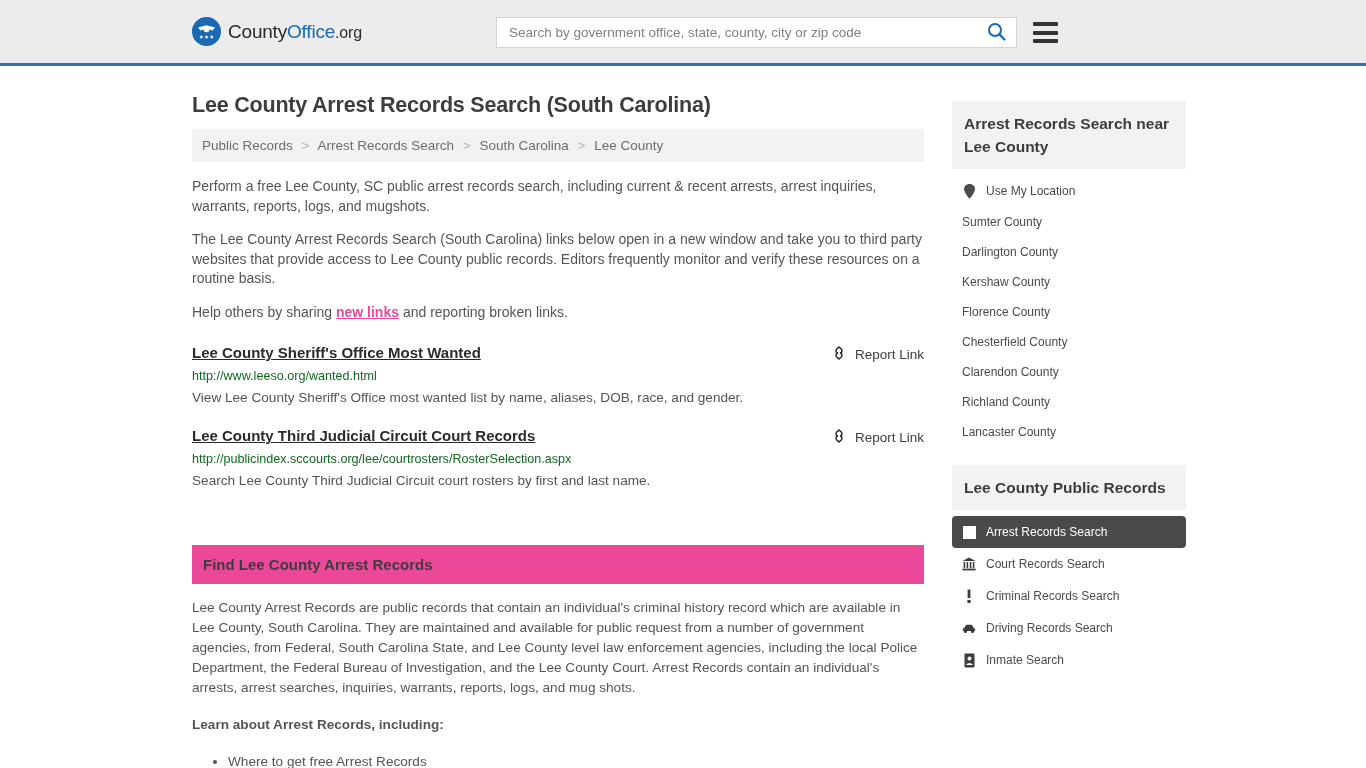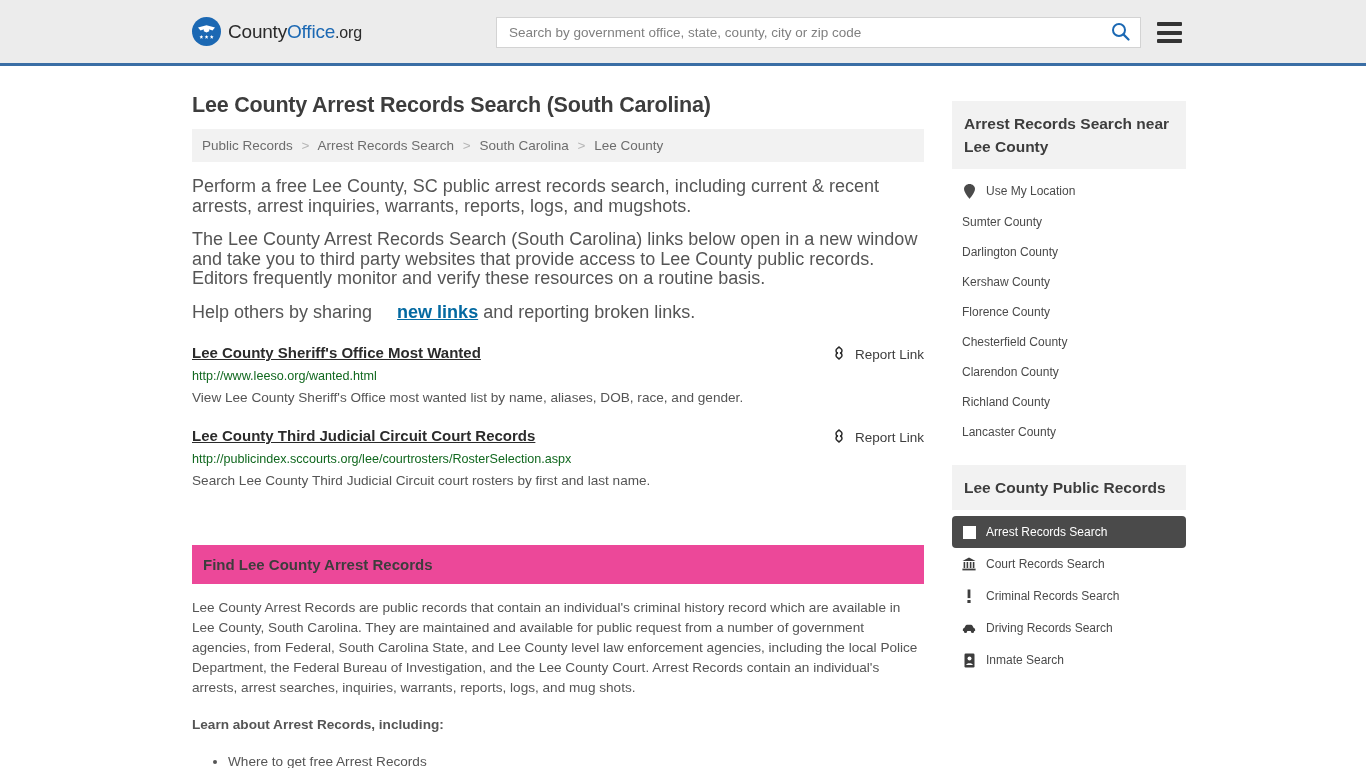--- a/index.html
+++ b/index.html
@@ -46,21 +46,21 @@
   .logo-text .lt-org    { color: #2b2b2b; font-size: 16px; }
 
   .search-area {
     position: absolute;
     left: 496px;
     top: 17px;
     display: flex;
     align-items: center;
   }
   .search-box {
-    width: 645px;
+    width: 521px;
     height: 31px;
     background: #fff;
     border: 1px solid #d3d3d3;
     display: flex;
     align-items: center;
     padding: 0 8px 0 10px;
   }
   .search-input {
     flex: 1;
     border: 0;
@@ -122,31 +122,30 @@
     color: #6d6d6d;
     margin-bottom: 15px;
   }
   .breadcrumb a {
     color: #6d6d6d;
     text-decoration: none;
   }
   .breadcrumb .sep { color: #b5b5b5; margin: 0 5px; }
 
   .intro p {
-    font-size: 18px;
+    font-size: 14px;
     line-height: 19.6px;
     color: #555;
     margin: 0 0 14px 0;
   }
   .intro p.last { margin-bottom: 20px; }
   .intro a.inline-link {
-    color: #0369a1;
+    color: #ec4899;
     font-weight: bold;
     text-decoration: underline;
-    margin-left: 20px;
   }
 
   
   .result { margin-bottom: 19px; }
   .result-head {
     display: flex;
     align-items: center;
     justify-content: space-between;
   }
   .result-title {

